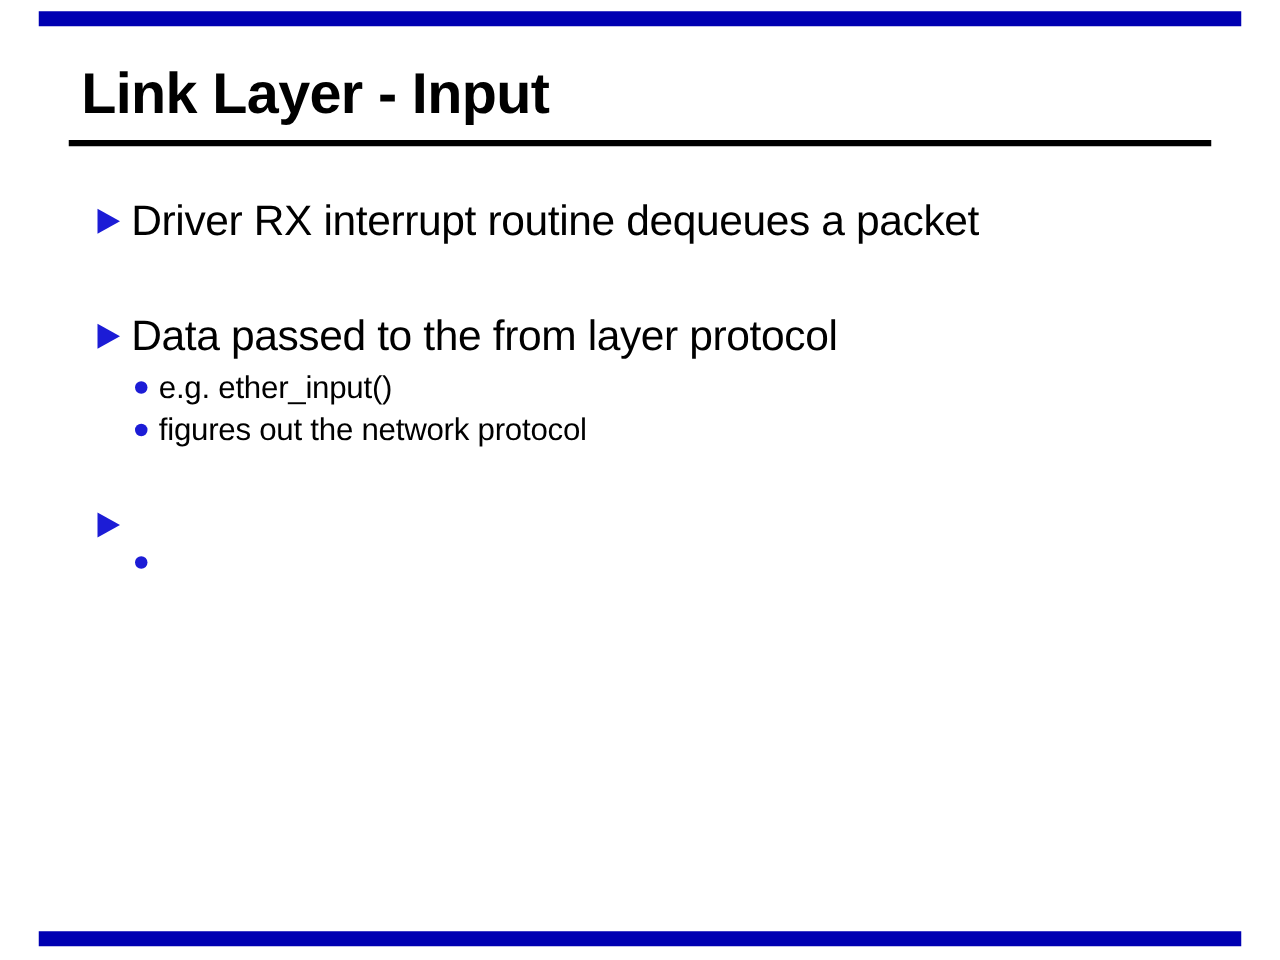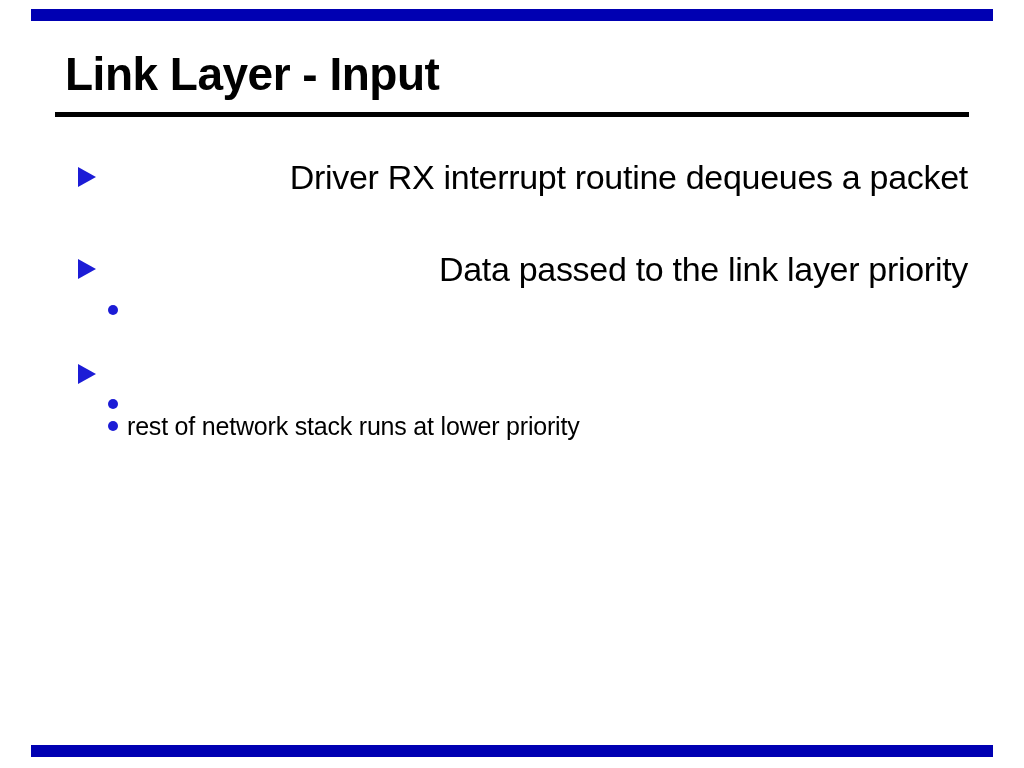--- a/index.html
+++ b/index.html
@@ -47,21 +47,21 @@
   .content {
     position: absolute;
     left: 78px;
     top: 156px;
     width: 890px;
   }
   .group { margin-bottom: 50px; }
   .group.g2 { margin-bottom: 38px; }
   .group.g3 { margin-bottom: 0; }
 
-  .bullet-row { display: flex; align-items: flex-start; justify-content: space-between; }
+  .bullet-row { display: flex; align-items: flex-start; }
   .tri-marker {
     flex: 0 0 auto;
     width: 0; height: 0;
     border-top: 10px solid transparent;
     border-bottom: 10px solid transparent;
     border-left: 18px solid var(--accent-color);
     margin-top: 11px;
     margin-right: 9px;
   }
   .bullet-text {
@@ -105,38 +105,39 @@
       <div class="bullet-text">
         <div>Driver RX interrupt routine dequeues a packet</div>
       </div>
     </div>
   </div>
 
   <div class="group g2">
     <div class="bullet-row">
       <span class="tri-marker"></span>
       <div class="bullet-text">
-        <div>Data passed to the link layer priority</div>
+        <div>Data passed to the from layer protocol</div>
       </div>
     </div>
     <div class="sub-list">
       <div class="sub-row">
         <span class="dot-marker"></span>
+        <div class="sub-text">e.g. ether_input()</div>
+      </div>
+      <div class="sub-row">
+        <span class="dot-marker"></span>
+        <div class="sub-text">figures out the network protocol</div>
       </div>
     </div>
   </div>
 
   <div class="group g3">
     <div class="bullet-row">
       <span class="tri-marker"></span>
     </div>
     <div class="sub-list">
       <div class="sub-row">
         <span class="dot-marker"></span>
       </div>
-      <div class="sub-row">
-        <span class="dot-marker"></span>
-        <div class="sub-text">rest of network stack runs at lower priority</div>
-      </div>
     </div>
   </div>
 
 </div>
 
 </body></html>

